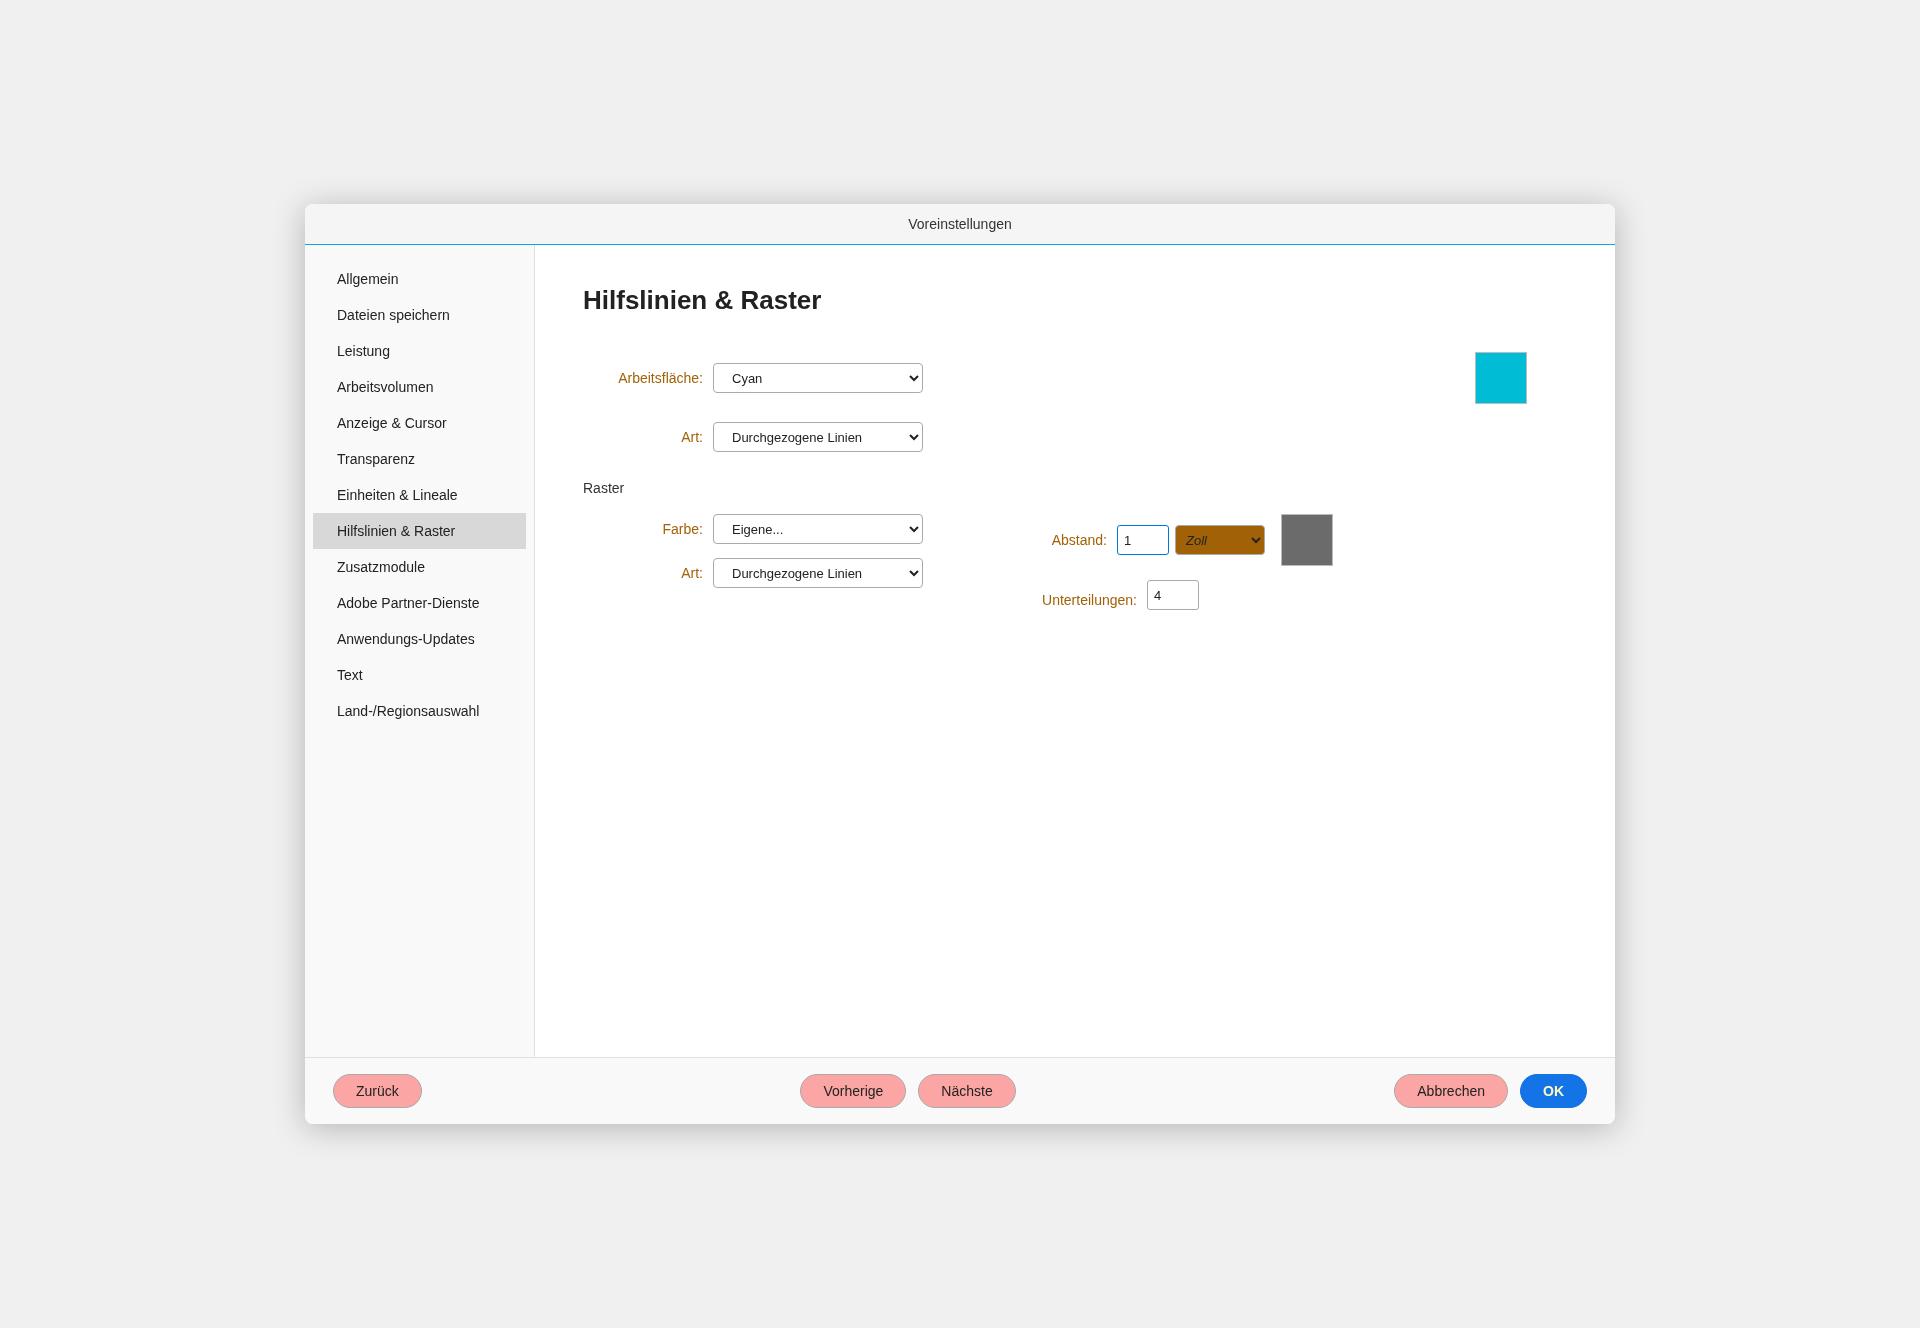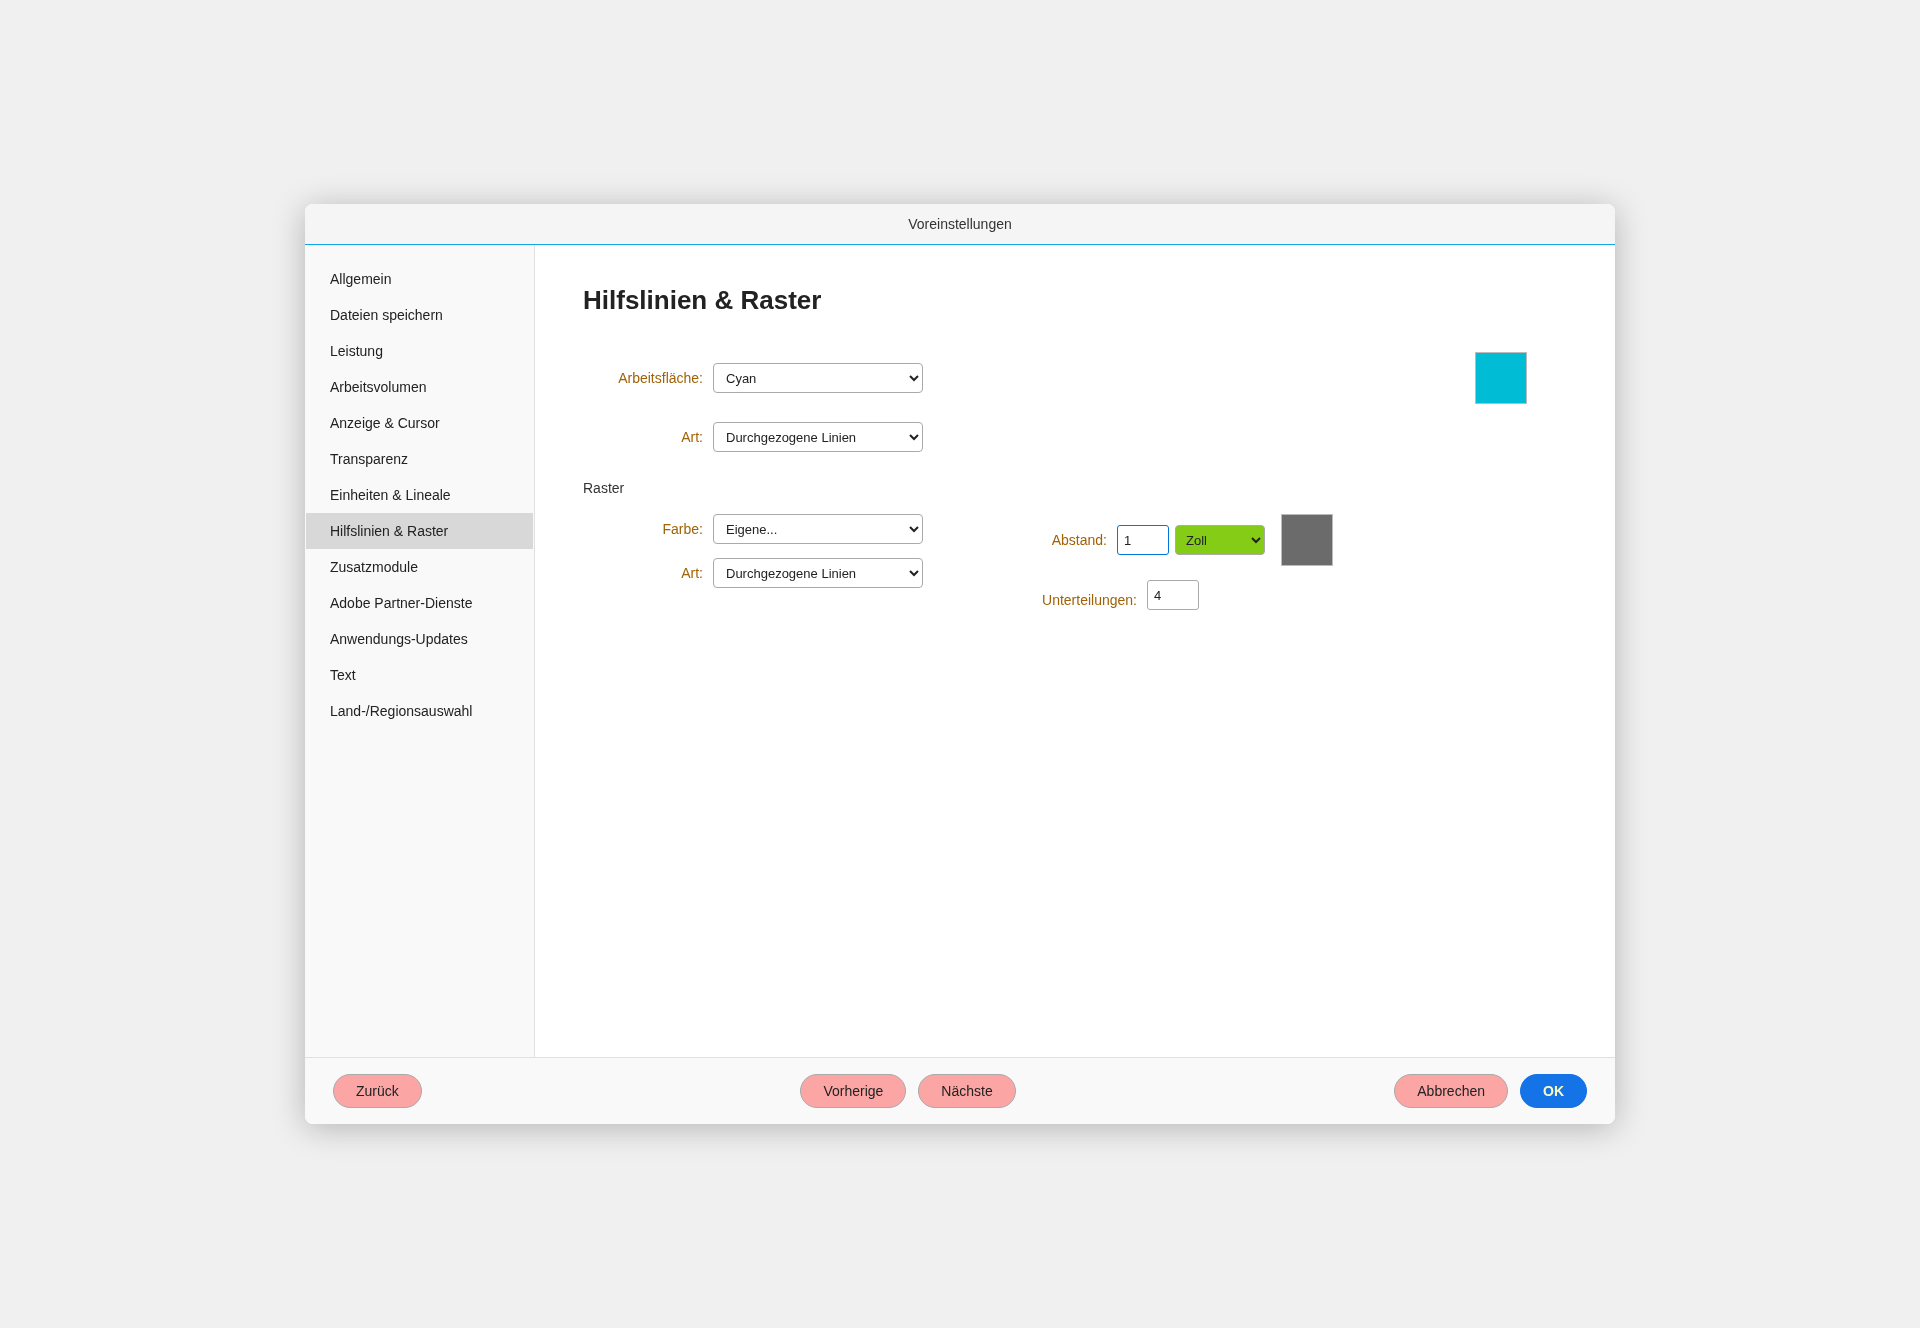--- a/index.html
+++ b/index.html
@@ -34,21 +34,21 @@
     }
     .content-area {
       display: flex;
       flex: 1;
       overflow: hidden;
     }
     .sidebar {
       width: 230px;
       background: #f9f9f9;
       border-right: 1px solid #e0e0e0;
-      padding: 16px 1px;
+      padding: 16px 8px;
       flex-shrink: 0;
       overflow-y: auto;
     }
     .sidebar-item {
       padding: 10px 24px;
       cursor: pointer;
       color: #222;
       font-size: 14px;
       border-radius: 0;
     }
@@ -79,21 +79,21 @@
       margin-right: 10px;
       color: #a16207;
       font-size: 14px;
       flex-shrink: 0;
     }
     .field-select {
       width: 210px;
       height: 30px;
       border: 1px solid #aaa;
       border-radius: 4px;
-      padding: 4px 8px;
+      padding: 4px 14px;
       font-size: 13px;
       background: #fff;
       color: #222;
       appearance: auto;
       cursor: pointer;
     }
     .color-swatch {
       width: 52px;
       height: 52px;
       border: 1px solid #bbb;
@@ -127,24 +127,25 @@
       font-size: 13px;
       color: #222;
     }
     .unit-select {
       width: 90px;
       height: 30px;
       border: 1px solid #aaa;
       border-radius: 4px;
       padding: 4px 6px;
       font-size: 13px;
-      background: #84cc16;
+      background: #a16207;
       color: #222;
       appearance: auto;
       cursor: pointer;
+      font-style: italic;
     }
     .gray-swatch {
       width: 52px;
       height: 52px;
       background: #6b6b6b;
       border: 1px solid #bbb;
       cursor: pointer;
       flex-shrink: 0;
     }
     .cyan-swatch {

